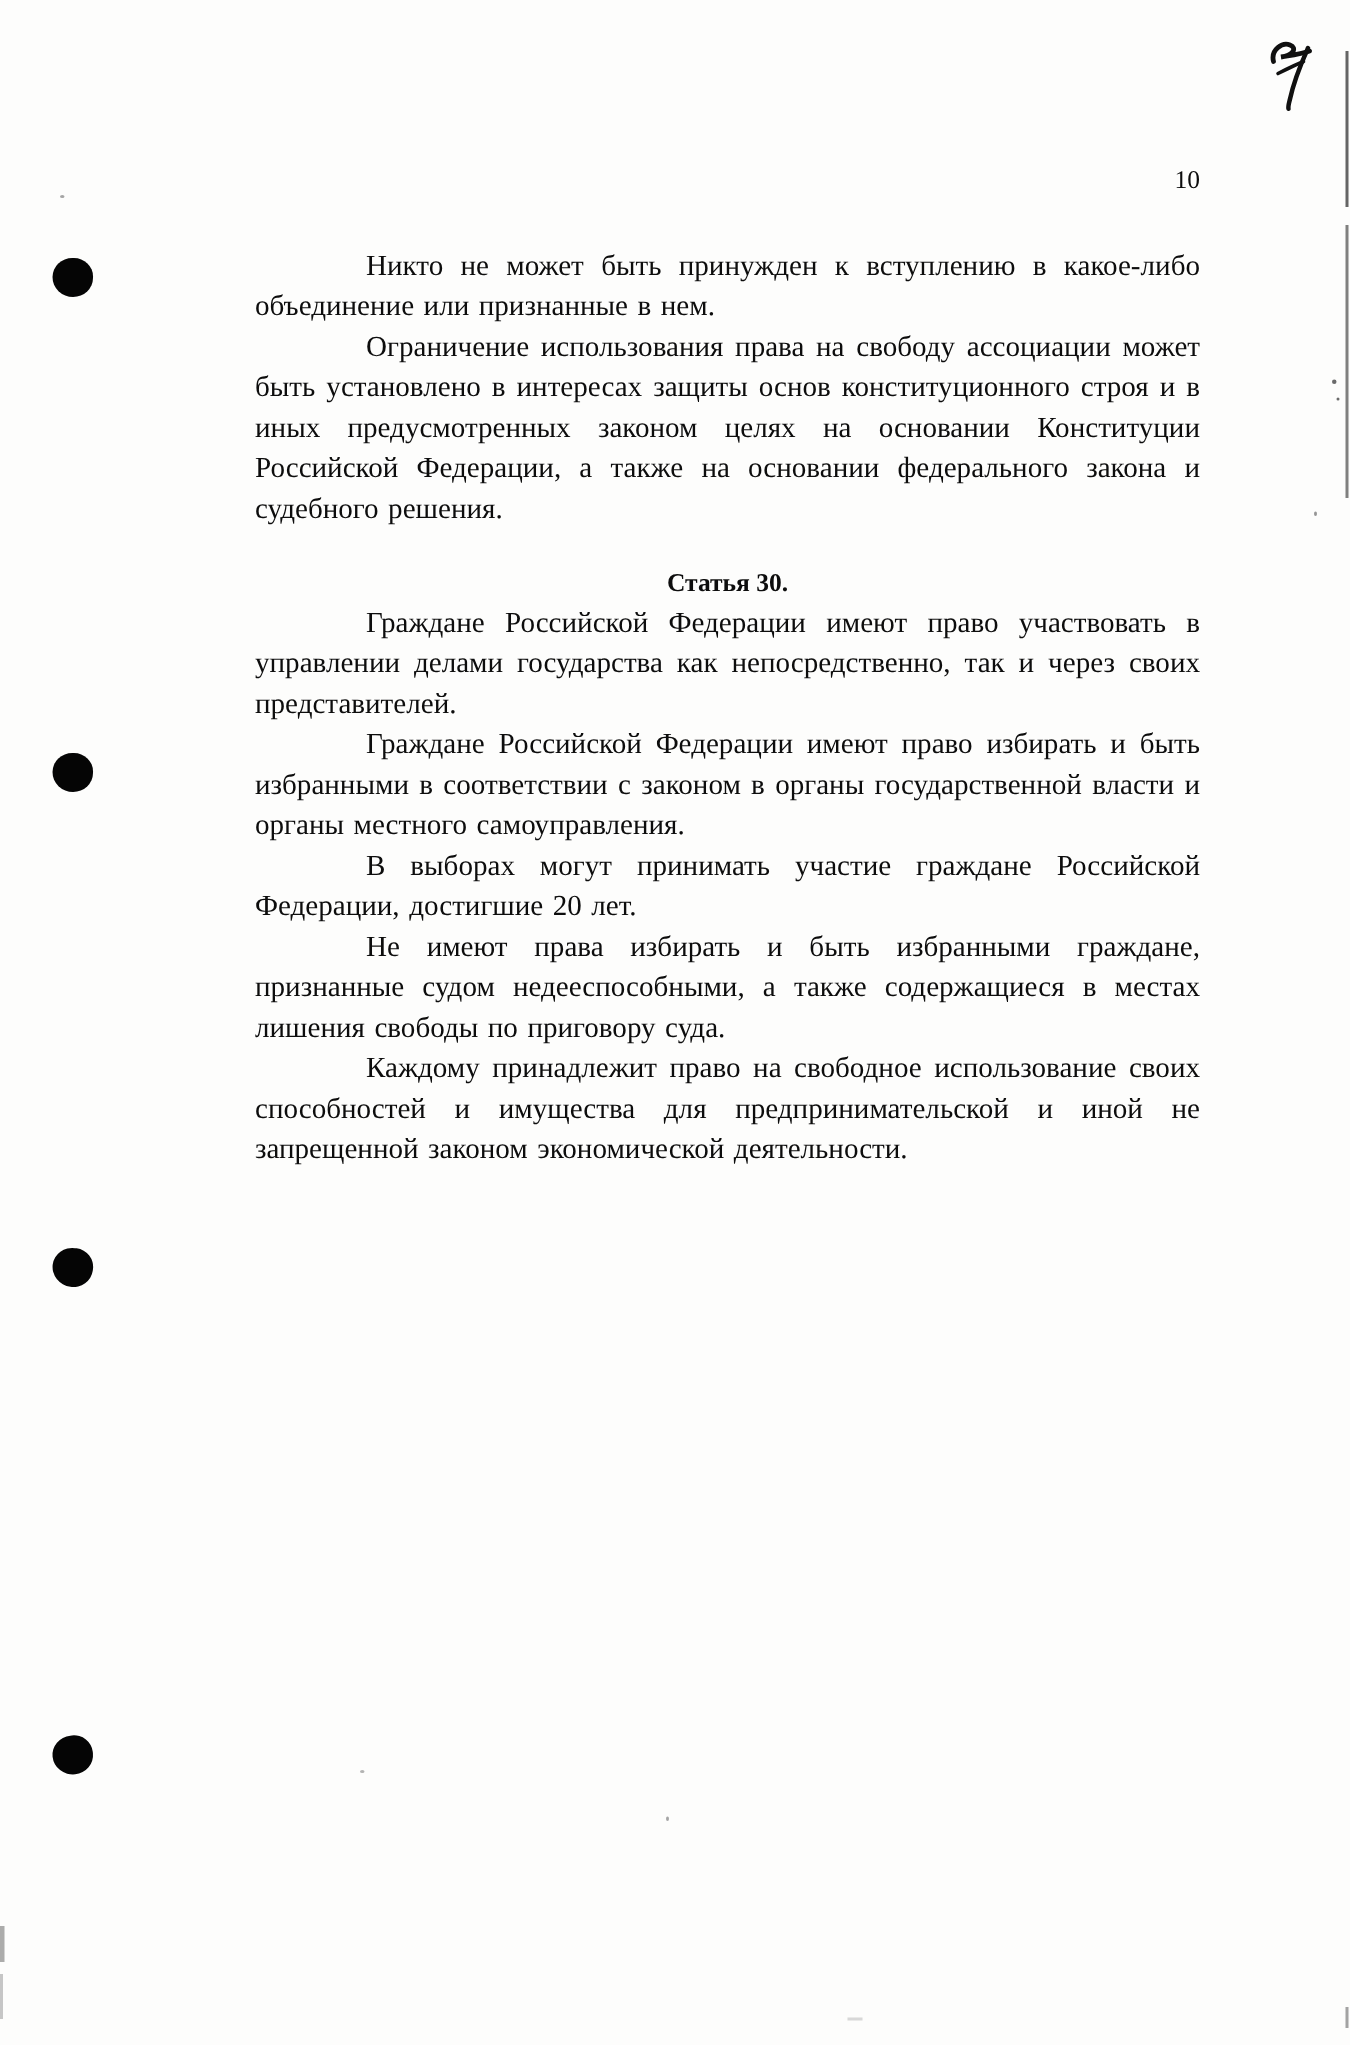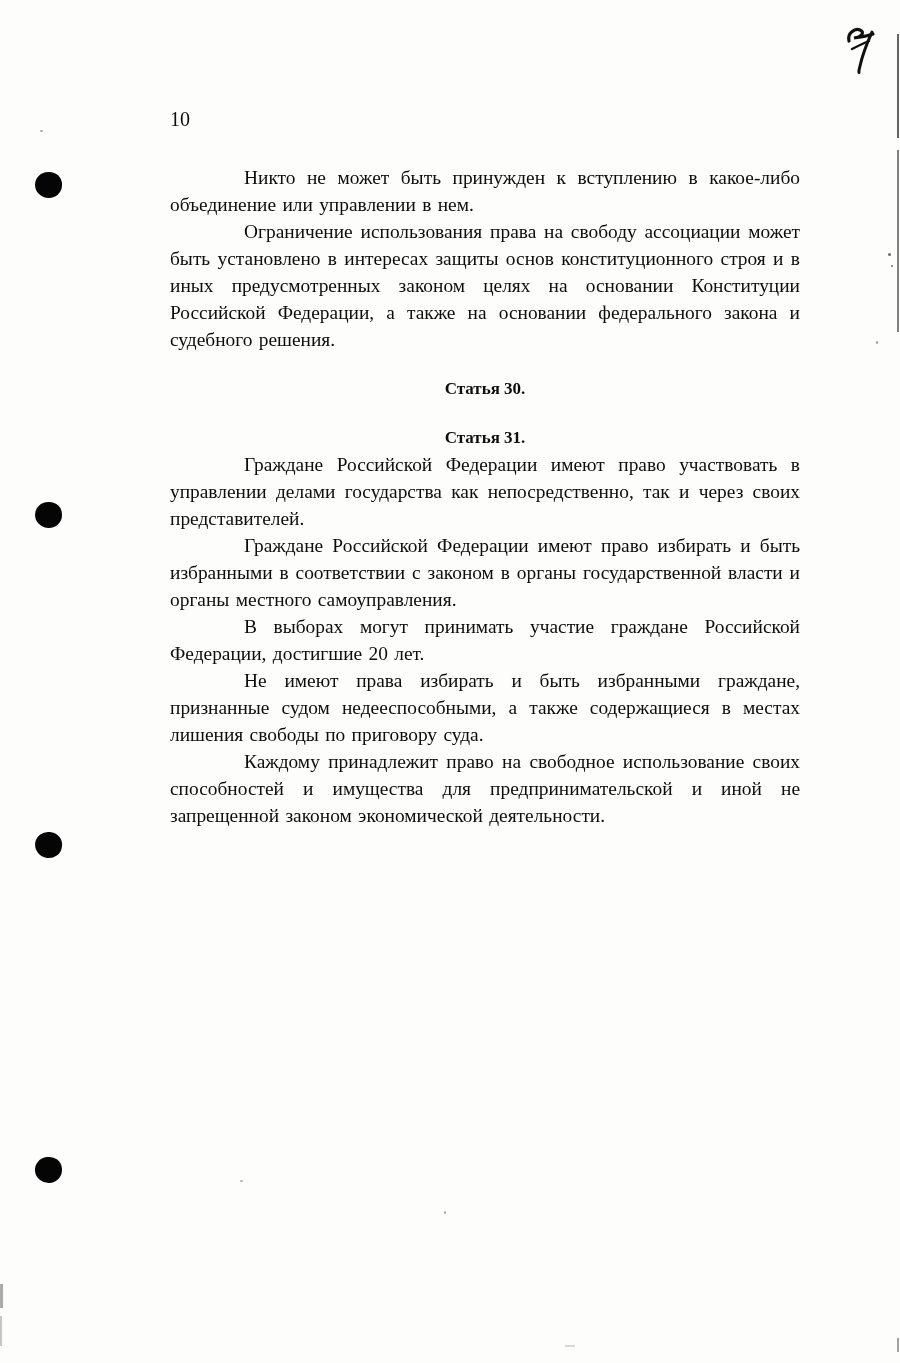--- a/index.html
+++ b/index.html
@@ -17,22 +17,22 @@
     font-family: "Liberation Serif", "DejaVu Serif", serif;
     color: #0d0d0d;
   }
 
   
   .page-number {
     position: absolute;
     top: 106px;
     left: 170px;
     width: 630px;
-    text-align: left;
-    font-size: 20px;
+    text-align: right;
+    font-size: 17px;
     line-height: 27px;
   }
 
   
   .content {
     position: absolute;
     top: 164px;
     left: 170px;
     width: 630px;
     font-size: 19.4px;
@@ -129,30 +129,29 @@
   <div class="speck sp-2"></div>
   <div class="speck sp-3"></div>
   <div class="speck sp-4"></div>
   <div class="speck sp-5"></div>
   <div class="speck sp-6"></div>
   <div class="speck sp-7"></div>
 
   <div class="content">
 
     <section>
-      <p>Никто не может быть принужден к вступлению в какое-либо объединение или управлении в нем.</p>
+      <p>Никто не может быть принужден к вступлению в какое-либо объединение или признанные в нем.</p>
       <p>Ограничение использования права на свободу ассоциации может быть установлено в интересах защиты основ конституционного строя и в иных предусмотренных законом целях на основании Конституции Российской Федерации, а также на основании федерального закона и судебного решения.</p>
     </section>
 
     <section>
       <h2>Статья 30.</h2>
     </section>
 
     <section>
-      <h2>Статья 31.</h2>
       <p>Граждане Российской Федерации имеют право участвовать в управлении делами государства как непосредственно, так и через своих представителей.</p>
     </section>
 
     <section>
       <p>Граждане Российской Федерации имеют право избирать и быть избранными в соответствии с законом в органы государственной власти и органы местного самоуправления.</p>
       <p>В выборах могут принимать участие граждане Российской Федерации, достигшие 20 лет.</p>
       <p>Не имеют права избирать и быть избранными граждане, признанные судом недееспособными, а также содержащиеся в местах лишения свободы по приговору суда.</p>
     </section>
 
     <section>

